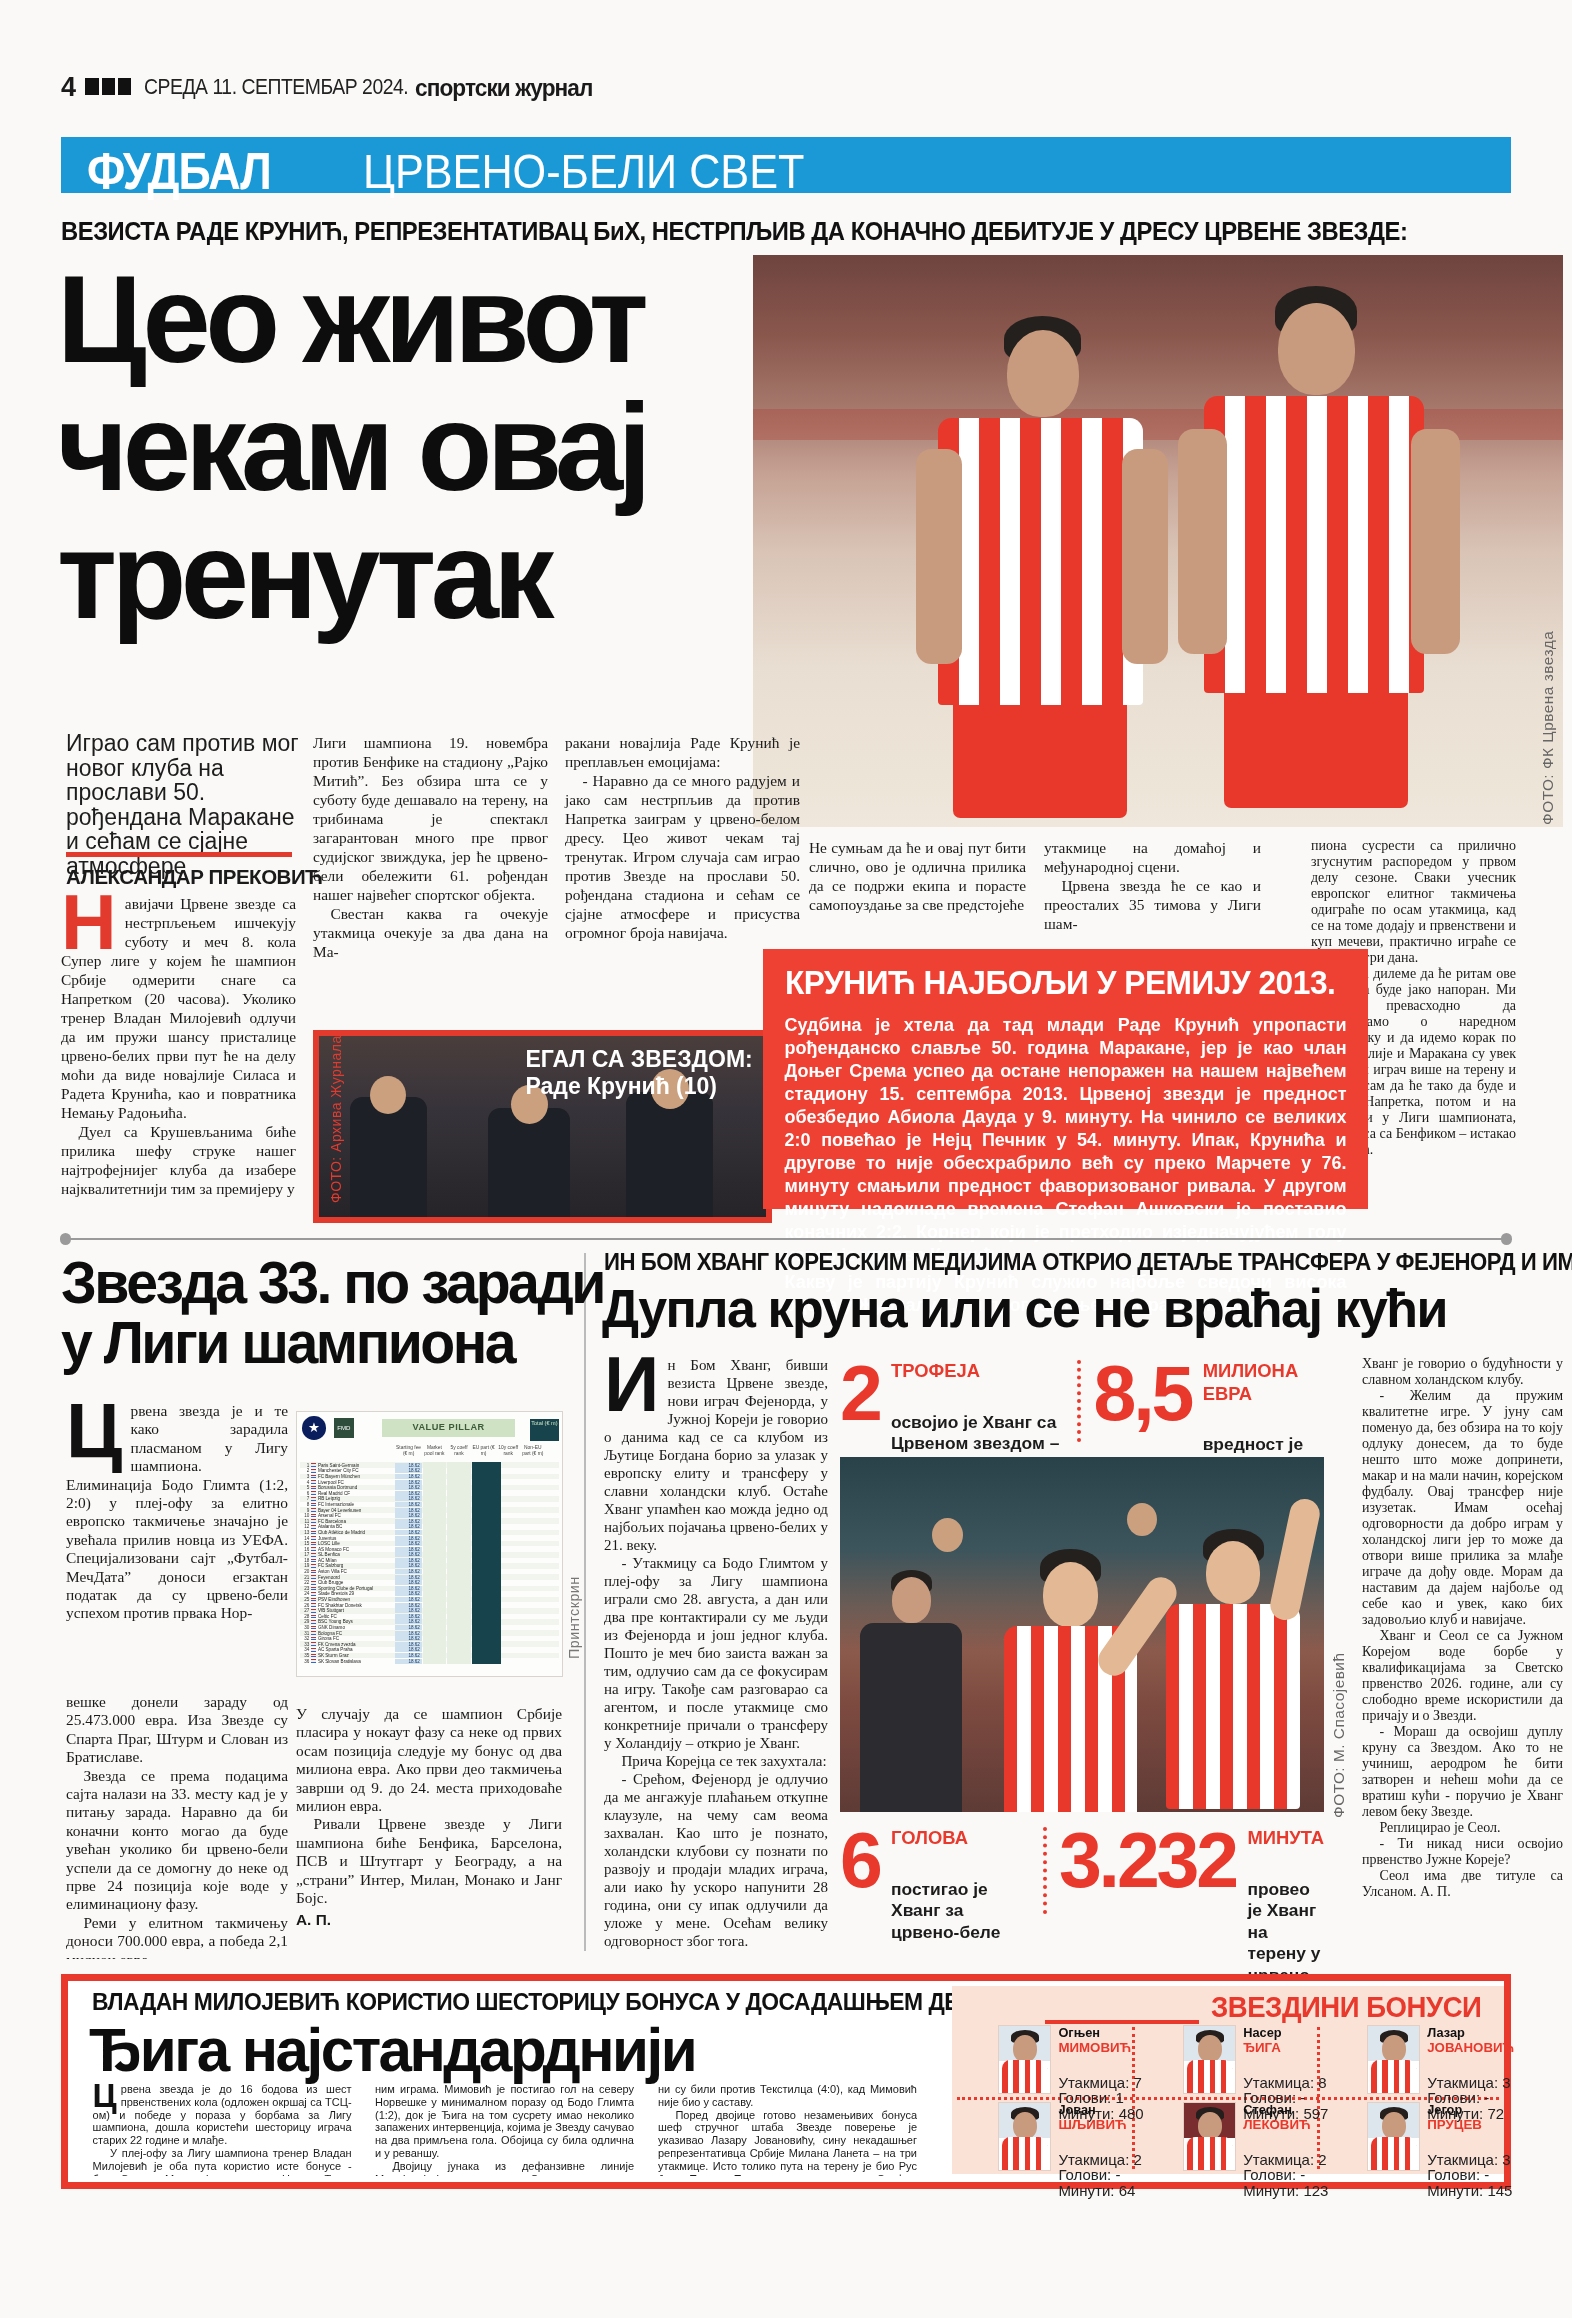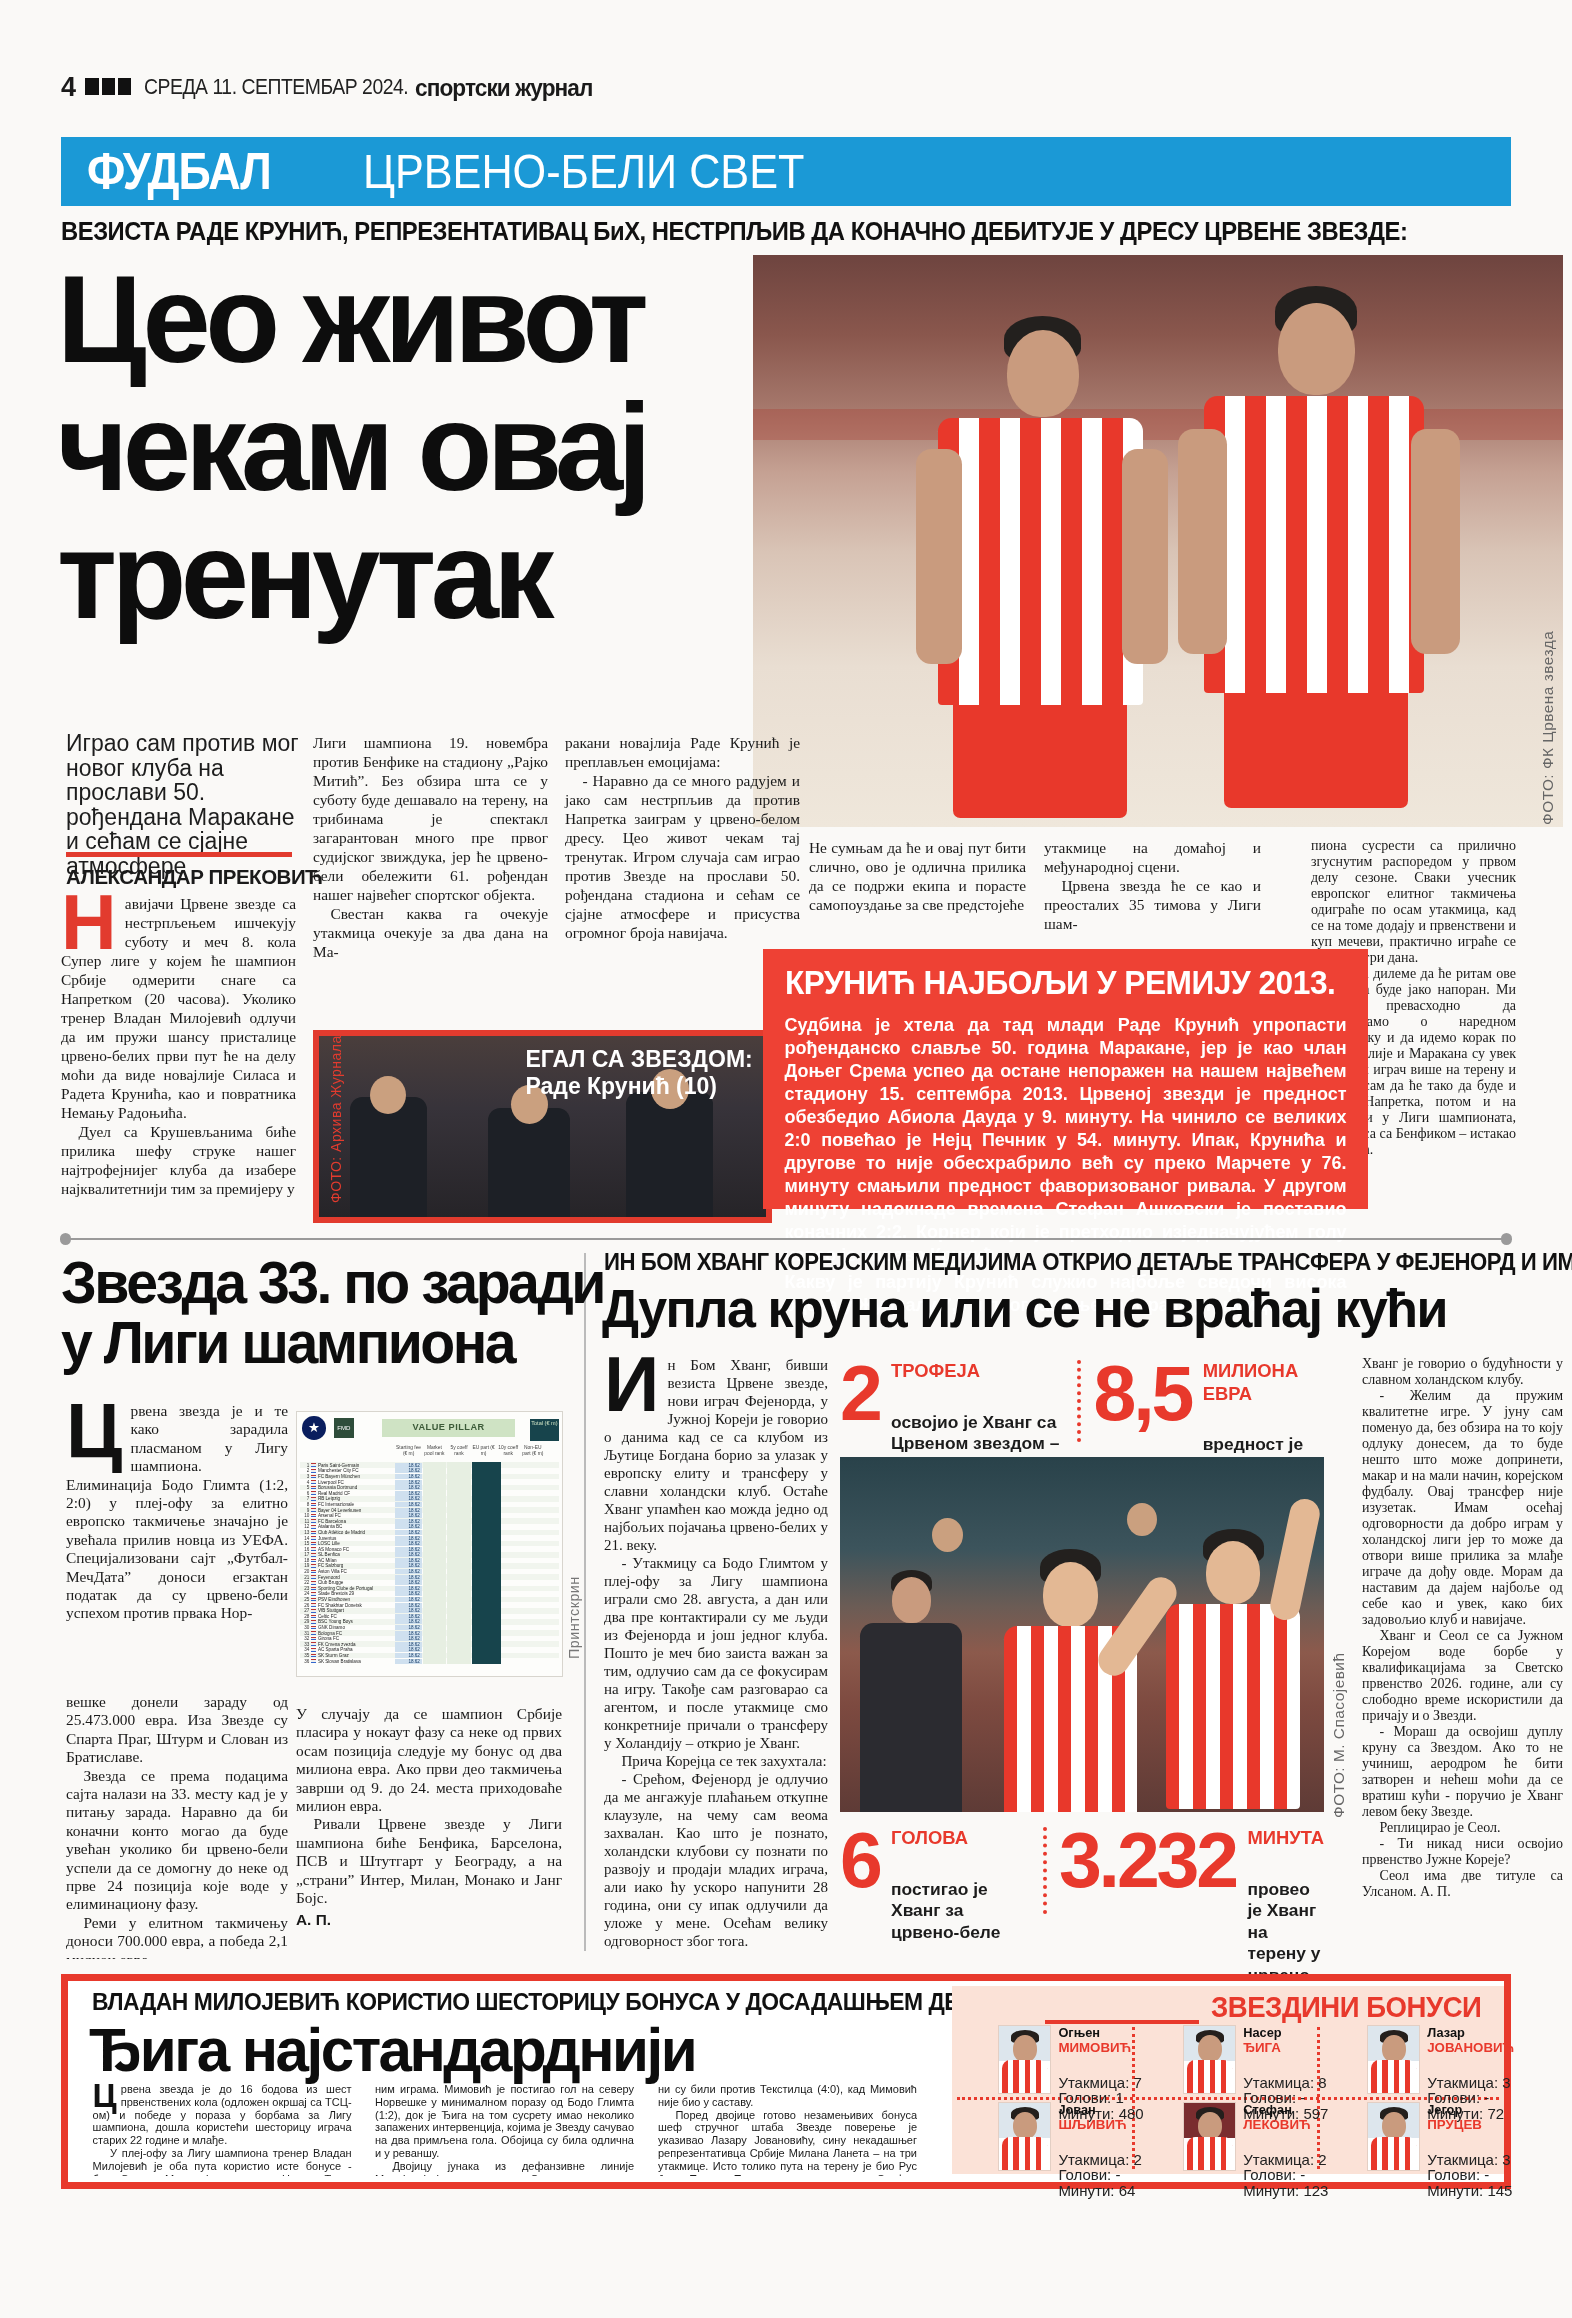--- a/index.html
+++ b/index.html
@@ -12,21 +12,21 @@
   p + p{text-indent:17.4px;}
 
   
   #masthead{left:61px;top:72px;height:31px;display:flex;align-items:center;gap:9.2px;}
   #masthead .pagenum{font-size:27px;font-weight:bold;}
   #masthead .sq{width:13.3px;height:17.4px;background:#111;display:inline-block;margin-right:3.1px;}
   #masthead .date{font-size:21.5px;letter-spacing:-0.5px;color:#222;transform:scaleX(.9);transform-origin:left center;white-space:nowrap;}
   #masthead .pub{font-size:24.6px;font-weight:bold;letter-spacing:-1px;transform:scaleX(.92);transform-origin:left center;margin-left:-31px;white-space:nowrap;}
 
   
-  #secbar{left:61px;top:137px;width:1450px;height:69px;background:#1b99d6;}
+  #secbar{left:61px;top:137px;width:1450px;height:56px;background:#1b99d6;}
   #secbar .sec{position:absolute;left:25.6px;top:5.1px;font-size:51px;font-weight:bold;color:#fff;letter-spacing:-1px;transform:scaleX(.88);transform-origin:left top;}
   #secbar .topic{position:absolute;left:302px;top:7.2px;font-size:48px;color:#fff;letter-spacing:0px;transform:scaleX(.9);transform-origin:left top;font-weight:400;}
 
   
   #kicker{left:61px;top:217px;font-size:25.6px;font-weight:bold;letter-spacing:-0.5px;transform:scaleX(.93);transform-origin:left top;white-space:nowrap;color:#111;}
   #headline{left:57px;top:255px;width:717px;font-weight:bold;font-size:125px;line-height:128px;letter-spacing:-5.6px;color:#0d0d0d;transform:scaleX(.98);transform-origin:left top;}
   #subhead{left:66px;top:731px;width:241px;font-size:23px;line-height:24.6px;color:#1d1d1d;}
   #redrule{left:66px;top:852px;width:226px;height:5.1px;background:#e23b2e;}
   #byline{left:66px;top:865px;font-size:20.5px;font-weight:bold;letter-spacing:-0.5px;}
 

